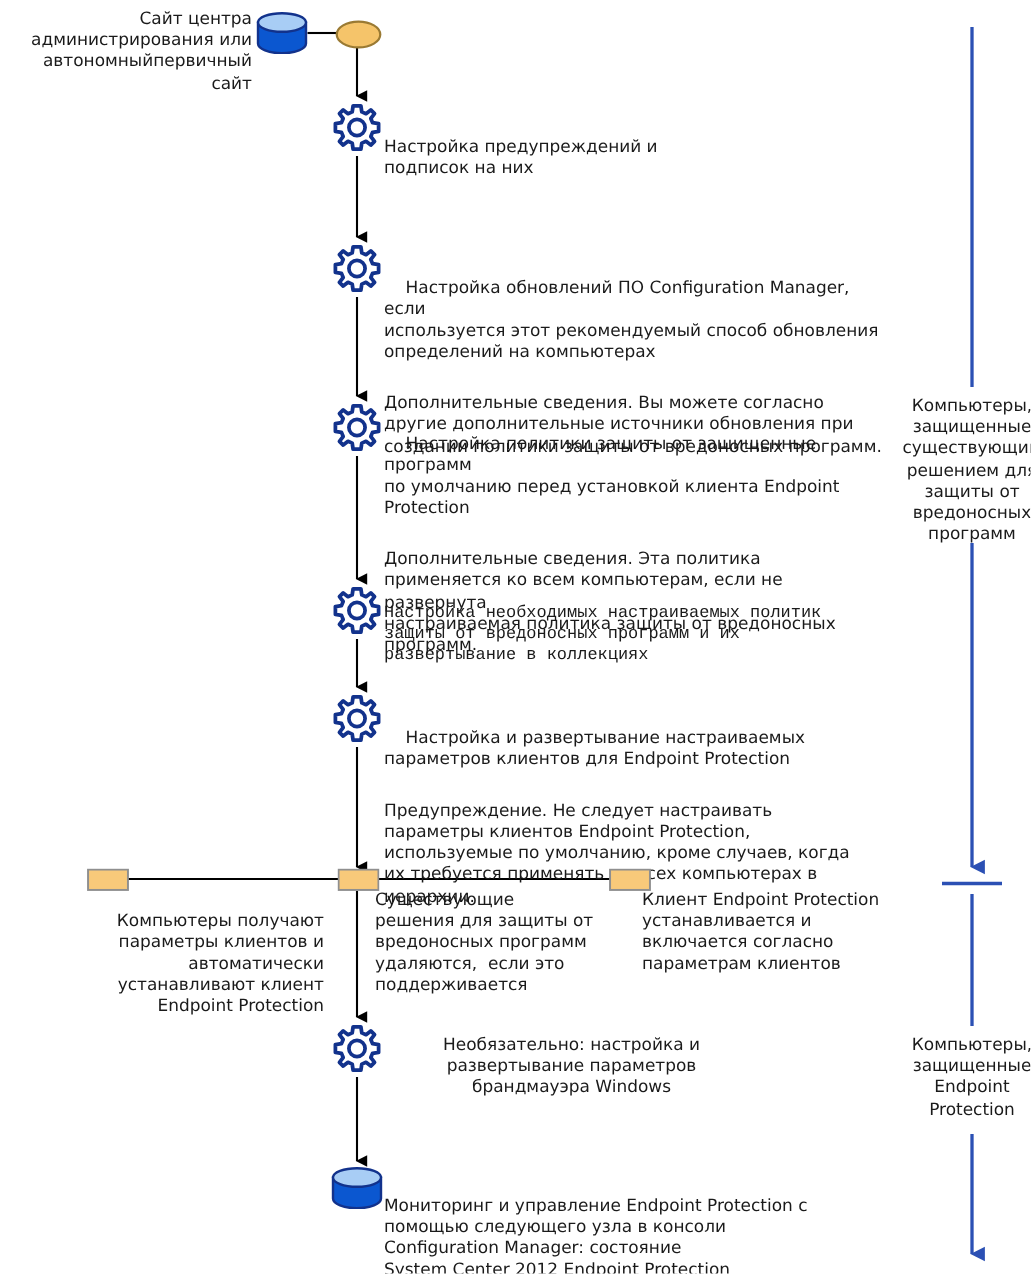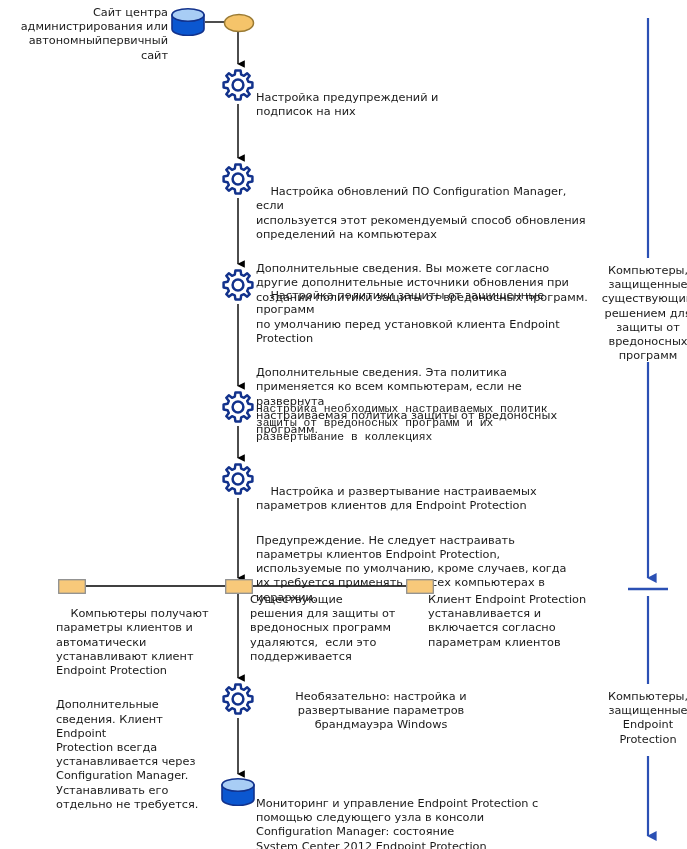--- a/index.html
+++ b/index.html
@@ -212,33 +212,26 @@
     <svg width="28" height="15" viewBox="0 0 28 15">
       <rect x="0.7" y="0.7" width="26.6" height="13.6" fill="#f8c97a" stroke="#8f8f8f" stroke-width="1.3"></rect>
     </svg>
   </div>
   <div class="node bar" style="left:406px; top:579px;">
     <svg width="28" height="15" viewBox="0 0 28 15">
       <rect x="0.7" y="0.7" width="26.6" height="13.6" fill="#f8c97a" stroke="#8f8f8f" stroke-width="1.3"></rect>
     </svg>
   </div>
 
-  <div class="txt" style="left:56px; top:593px; width:160px;">
+  <div class="txt" style="left:56px; top:593px; width:160px;text-align:right;">
     <span>Компьютеры получают
 параметры клиентов и
 автоматически
 устанавливают клиент
 Endpoint Protection</span>
-    <div class="note"><span class="b">Дополнительные
-сведения.</span><span> Клиент Endpoint
-Protection всегда
-устанавливается через
-Configuration Manager.
-Устанавливать его
-отдельно не требуется.</span></div>
   </div>
 
   <div class="txt" style="left:250px; top:593px; width:150px;">Существующие
 решения для защиты от
 вредоносных программ
 удаляются,  если это
 поддерживается</div>
 
   <div class="txt" style="left:428px; top:593px; width:165px;">Клиент Endpoint Protection
 устанавливается и

